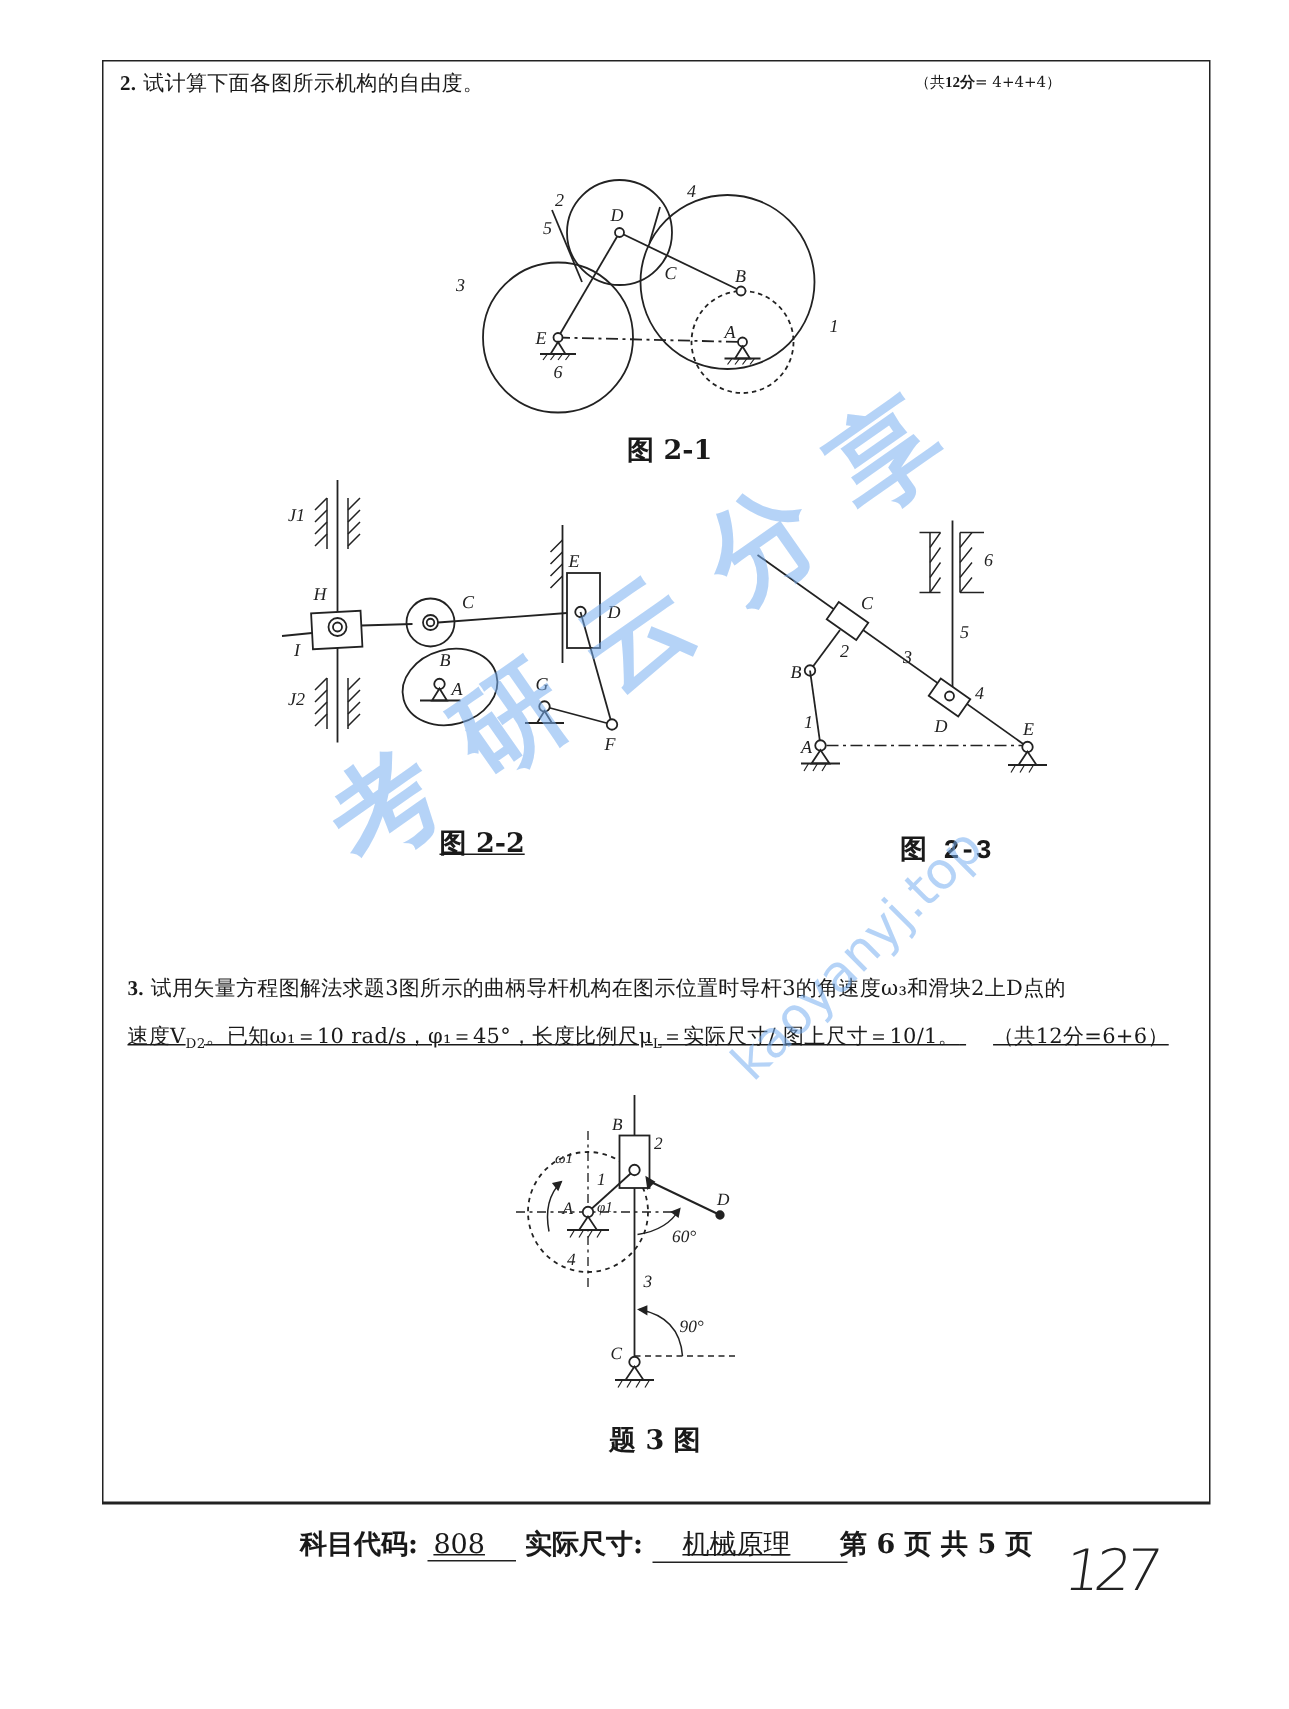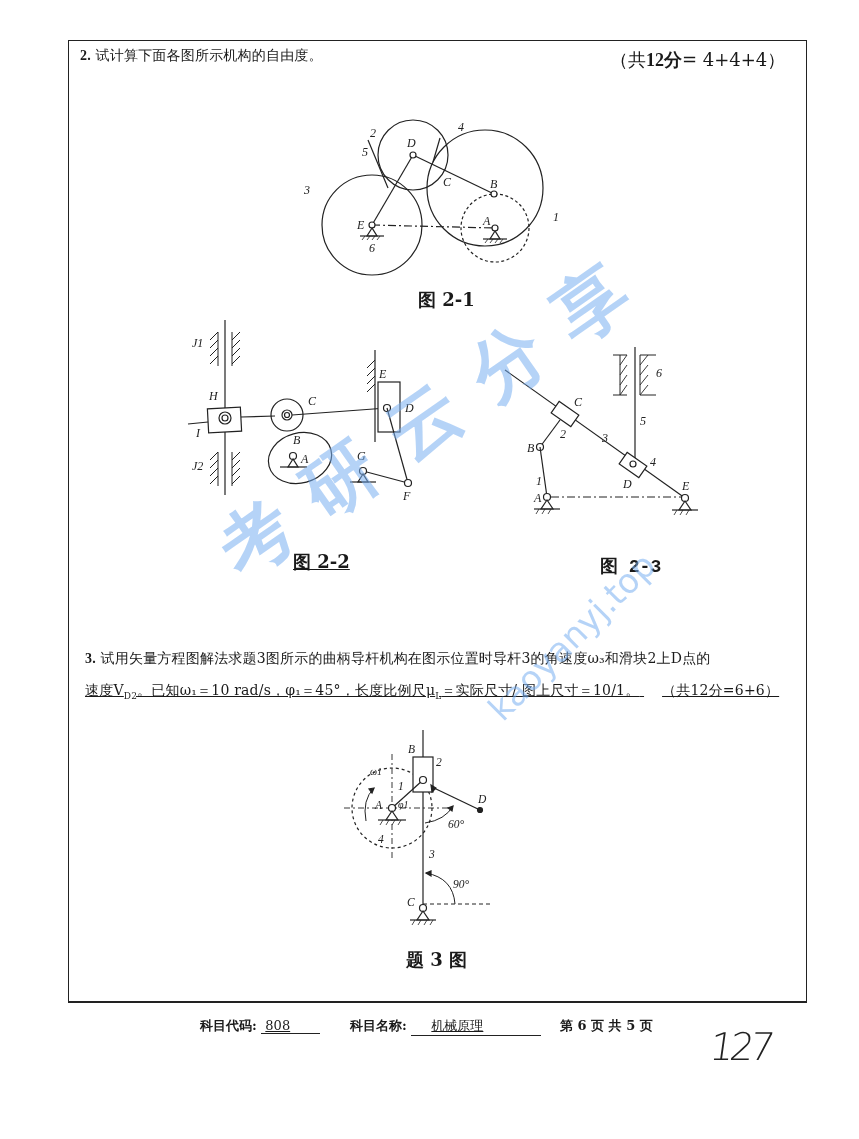--- a/index.html
+++ b/index.html
@@ -2,25 +2,25 @@
 <html><head>
 <meta charset="utf-8">
 <style>
   html, body { margin: 0; padding: 0; background: #ffffff; }
   body { width: 859px; height: 1139px; position: relative; overflow: hidden;
          font-family: "DejaVu Serif", "Liberation Serif", serif; color: #1a1a1a; }
   .frame { position: absolute; left: 68px; top: 40px; width: 739px; height: 963px;
            border: 1.5px solid #222; border-bottom-width: 2px; box-sizing: border-box; }
   .q-line { position: absolute; font-size: 14px; white-space: nowrap; letter-spacing: 0.2px; }
   .q-num { font-weight: bold; font-family: "Liberation Serif", serif; }
-  .score { position: absolute; font-size: 18px; white-space: nowrap; }
+  .score { position: absolute; font-size: 10px; white-space: nowrap; }
   .score b { font-family: "Liberation Serif", serif; }
   .fig { position: absolute; }
   .caption { position: absolute; font-size: 18px; font-weight: bold; white-space: nowrap; }
-  .footer { position: absolute; top: 1017px; font-size: 13px; white-space: nowrap; font-weight: bold; }
+  .footer { position: absolute; top: 1017px; font-size: 18px; white-space: nowrap; font-weight: bold; }
   .underline-field { display: inline-block; border-bottom: 1px solid #222; text-align: left; font-weight: normal; text-decoration: underline; }
   .handwrite { position: absolute; left: 710px; top: 1025px; font-size: 38px; font-family: "DejaVu Sans", sans-serif; font-weight: 200; transform: skewX(-8deg); color: #222; letter-spacing: -4px; }
   .watermark { position: absolute; pointer-events: none; color: rgba(120,175,240,0.55); }
   .wm-cn { left: 200px; top: 520px; font-size: 72px; transform: rotate(-35deg); transform-origin: left top; font-family: "DejaVu Sans", sans-serif; font-weight: bold; letter-spacing: 30px; }
   .wm-en { left: 480px; top: 700px; font-size: 34px; transform: rotate(-45deg); transform-origin: left top; font-family: "DejaVu Sans", sans-serif; }
   sub { font-size: 9px; }
   svg text { font-family: "Liberation Serif", serif; font-style: italic; }
 </style>
 </head>
 <body>
@@ -209,20 +209,20 @@
     <text x="77" y="178">C</text>
   </g>
 </svg>
 <div class="caption" style="left:406px; top:948px;">题 3 图</div>
 
 <div class="footer" style="left:200px;">
   <span>科目代码:</span>
   <span class="underline-field" style="width:55px; padding-left:4px;">808</span>
 </div>
 <div class="footer" style="left:350px;">
-  <span>科目名称:</span>
+  <span>实际尺寸:</span>
   <span class="underline-field" style="width:110px; padding-left:20px;">机械原理</span>
 </div>
 <div class="footer" style="left:560px;">第 6 页 共 5  页</div>
 <div class="handwrite">127</div>
 
 <div class="watermark wm-cn">考研云分享</div>
 <div class="watermark wm-en">kaoyanyj.top</div>
 
 </body></html>

